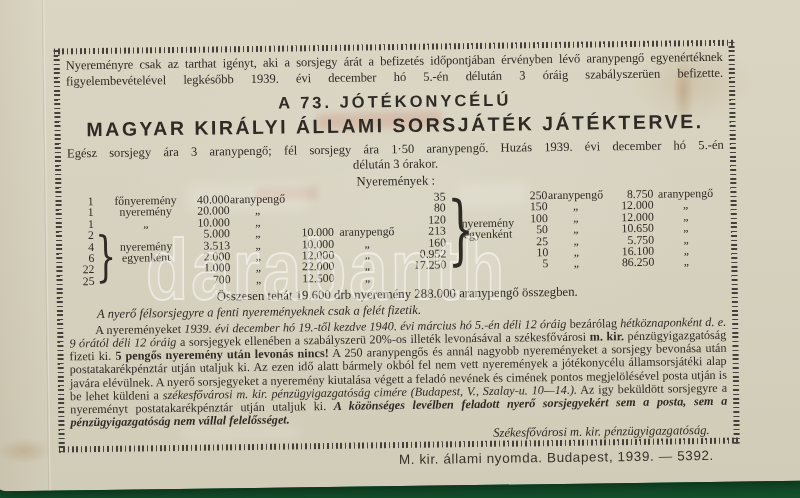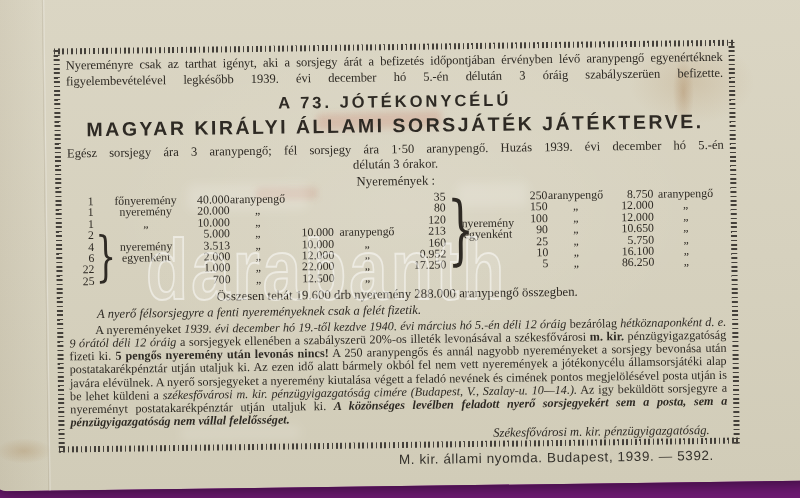--- a/index.html
+++ b/index.html
@@ -1,16 +1,16 @@
 <!DOCTYPE html>
 <html><head>
 <meta charset="utf-8">
 <style>
   html,body{margin:0;padding:0;background:#141210;}
-  .stage{position:relative;width:800px;height:498px;overflow:hidden;background:#701a75;
+  .stage{position:relative;width:800px;height:498px;overflow:hidden;background:#14532d;
          font-family:"Liberation Serif",serif;color:#2e2a24;}
   .paper{position:absolute;left:-12px;top:-14px;width:830px;height:500px;
          transform:rotate(-0.75deg);transform-origin:center;border-radius:16px;
          box-shadow:0 0 20px rgba(0,0,0,.65);
          background:
            radial-gradient(90px 60px at 85% 20%, rgba(150,96,34,.14), transparent 70%),
            radial-gradient(14px 46px at 84% 22%, rgba(140,80,25,.22), transparent 75%),
            radial-gradient(40px 18px at 4% 92%, rgba(150,100,40,.22), transparent 70%),
            radial-gradient(420px 250px at 50% 45%, rgba(255,255,255,.10), transparent 72%),
            linear-gradient(90deg, rgba(120,100,70,.10), rgba(0,0,0,0) 7%),
@@ -188,21 +188,21 @@
               <div>160</div>
               <div>0.952</div>
               <div>17.250</div>
             </div>
           <div class="col w12"></div>
           <div class="col ce w60"></div>
           <div class="col ra w30">
               <div>250</div>
               <div>150</div>
               <div>100</div>
-              <div>90</div>
+              <div>50</div>
               <div>25</div>
               <div>10</div>
               <div>5</div>
             </div>
           <div class="col ce w56">
               <div>aranypengő</div>
               <div>„</div>
               <div>„</div>
               <div>„</div>
               <div>„</div>

